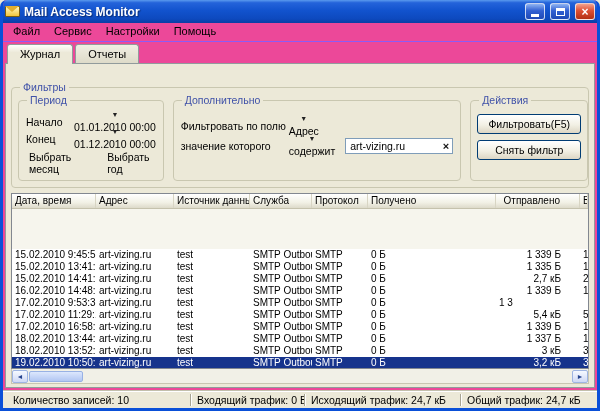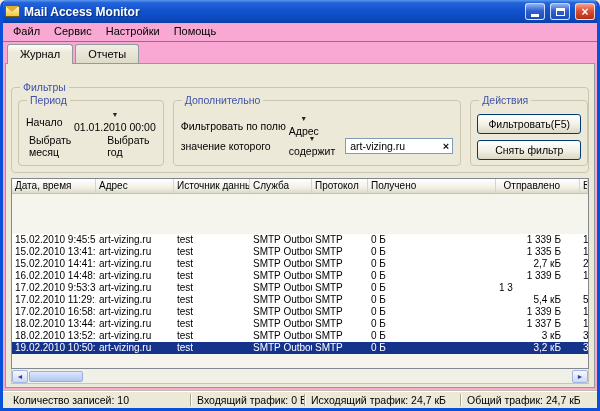--- a/index.html
+++ b/index.html
@@ -1,20 +1,20 @@
 <!DOCTYPE html>
 <html><head>
 <meta charset="utf-8">
 <style>
   * { box-sizing: border-box; margin: 0; padding: 0; }
   html,body { width:600px; height:411px; overflow:hidden; background:#ECE9D8;
     font-family:"Liberation Sans","DejaVu Sans",sans-serif; }
   .window{ position:relative; width:600px; height:411px;
     border:3px solid #0A50D8; border-top:none; border-radius:7px 7px 0 0;
-    background:#f9a8d4; display:flex; flex-direction:column; overflow:hidden; }
+    background:#ec4899; display:flex; flex-direction:column; overflow:hidden; }
   
   .titlebar{ height:23px; margin:0 -3px; flex:0 0 auto;
     background:linear-gradient(180deg,#5A9AEE 0%,#2463DA 12%,#1253CE 45%,#0D49BE 82%,#0A3EA4 100%);
     border-radius:6px 6px 0 0; display:flex; align-items:center; gap:4px; padding:0 5px; }
   .mail-icon{ width:15px; height:11px; position:relative; flex:0 0 auto;
     background:linear-gradient(#FFF6C2,#F3C53C); border:1px solid #7A5C10; border-radius:1px; }
   .mail-icon::before{ content:""; position:absolute; left:-1px; top:-1px; width:0; height:0;
     border-left:7px solid transparent; border-right:7px solid transparent; border-top:6px solid #E2AE2E; }
   .title{ flex:1; color:#fff; font-weight:bold; font-size:12px; text-shadow:1px 1px 1px #0A2C74;
     white-space:nowrap; overflow:hidden; }
@@ -127,20 +127,27 @@
 
         <div class="group fgroup fg-period">
           <div class="glabel">Период</div>
           <div class="frow">
             <span class="flabel w48">Начало</span>
             <span class="combo">
               <span class="arrow">▼</span>
               <span>01.01.2010 00:00</span>
             </span>
           </div>
+          <div class="frow">
+            <span class="flabel w48">Конец</span>
+            <span class="combo">
+              <span class="arrow">▼</span>
+              <span>01.12.2010 00:00</span>
+            </span>
+          </div>
           <div class="flat-btns">
             <span class="flat-btn">Выбрать месяц</span>
             <span class="flat-btn">Выбрать год</span>
           </div>
         </div>
 
         <div class="group fgroup fg-add">
           <div class="glabel">Дополнительно</div>
           <div class="frow" style="margin-top:4px;">
             <span class="flabel w106">Фильтровать по полю</span>

